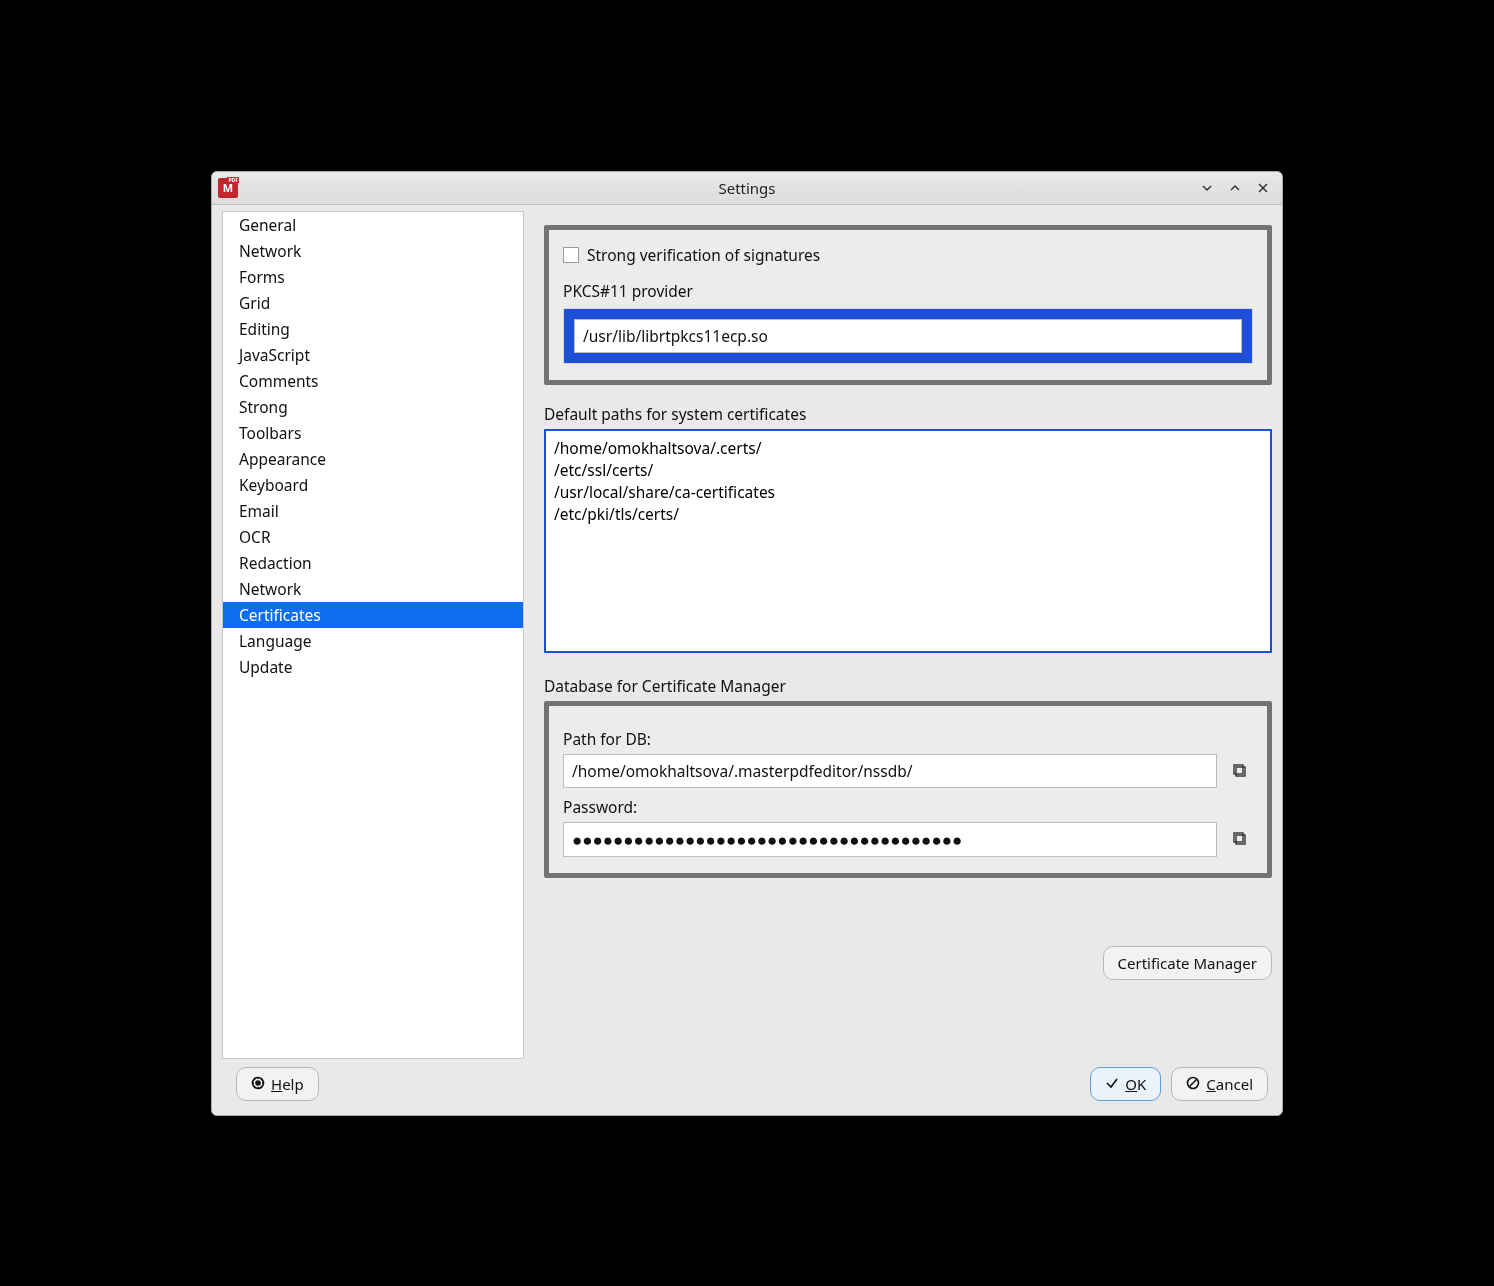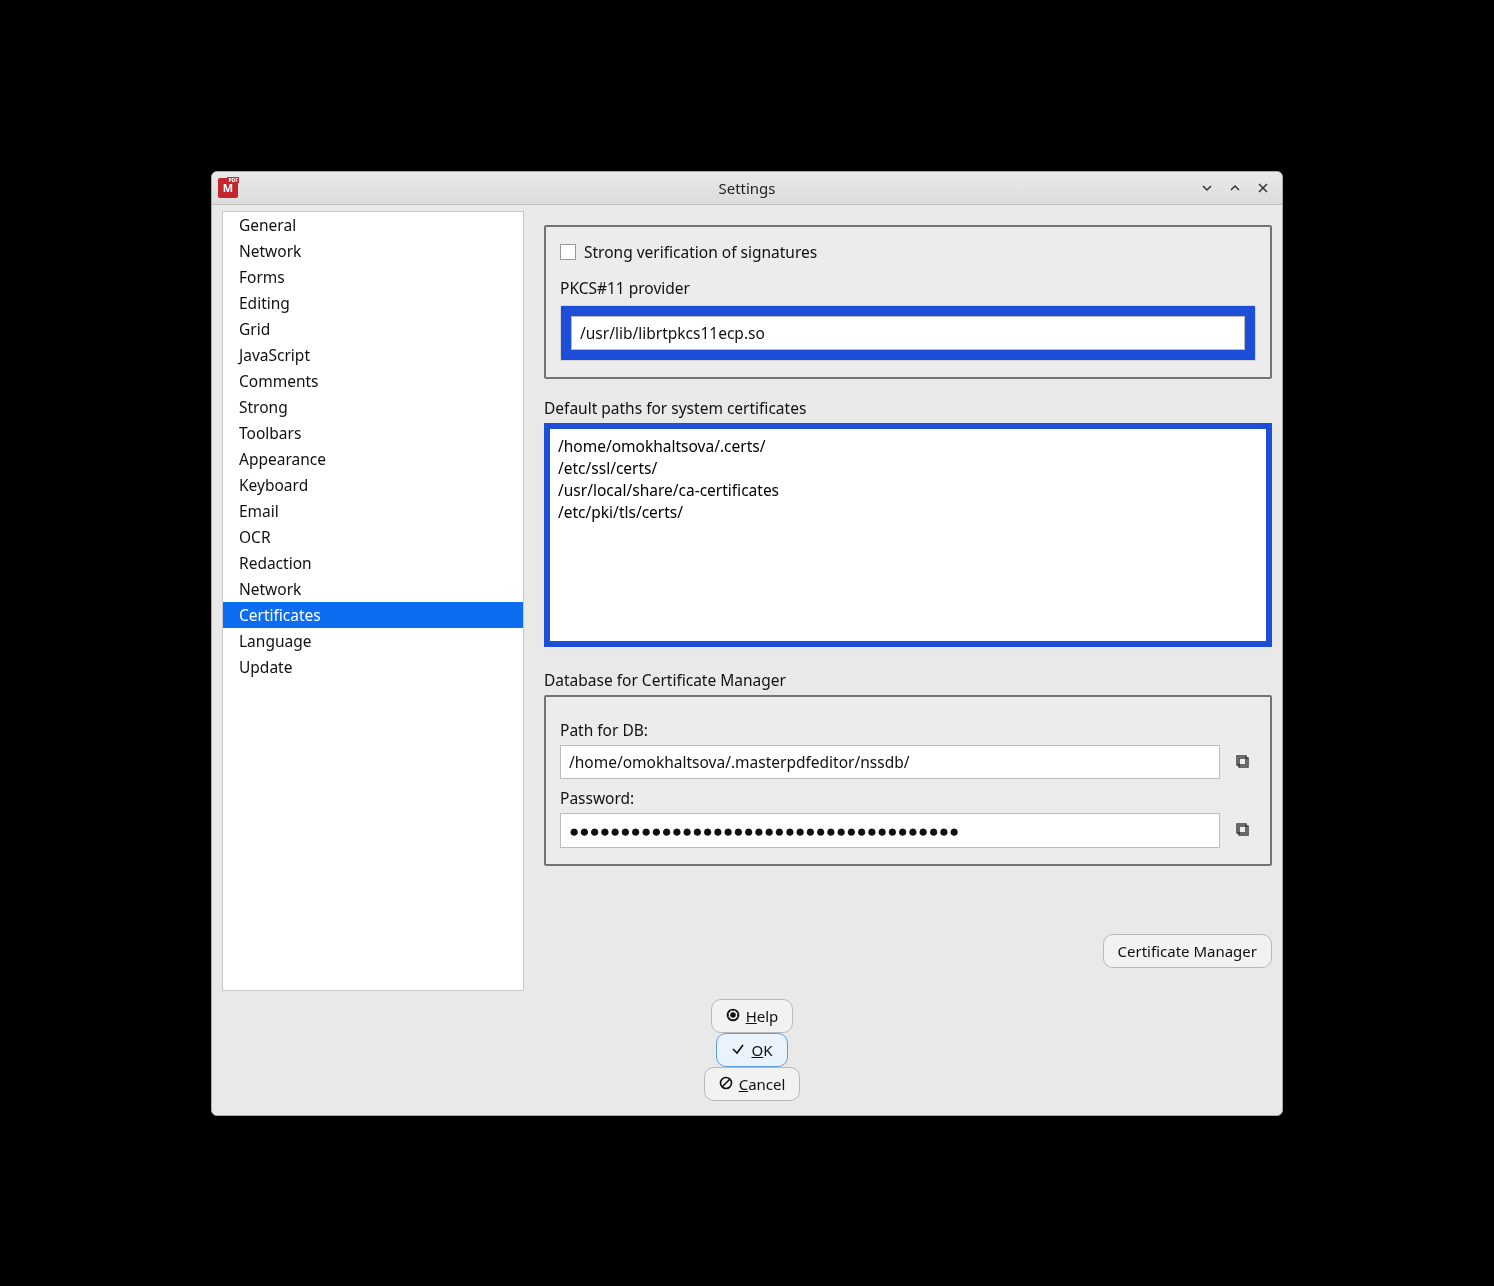--- a/index.html
+++ b/index.html
@@ -110,21 +110,21 @@
     }
     .side-item.active { background: #0c6df0; }
     .content {
       flex: 1;
       display: flex;
       flex-direction: column;
       gap: 18px;
       padding-top: 14px;
     }
     .group {
-      border: 2px solid #737373;
+      border: 5px solid #737373;
       background: #ececec;
       padding: 14px 14px 16px 14px;
       border-radius: 2px;
     }
     .checkbox-row {
       display: flex;
       align-items: center;
       gap: 8px;
       font-size: 15.5px;
       margin-bottom: 14px;
@@ -153,21 +153,21 @@
     }
     .section-label {
       font-size: 15.5px;
       margin-bottom: 4px;
       color: #111;
     }
     .textarea {
       width: 100%;
       height: 224px;
       background: #fff;
-      border: 6px solid #1d4ed8;
+      border: 2px solid #1d4ed8;
       padding: 6px 8px;
       font-size: 15.5px;
       line-height: 22px;
       resize: none;
       font-family: inherit;
     }
     .db-group .row {
       display: flex;
       align-items: center;
       gap: 10px;
@@ -197,21 +197,20 @@
       display: inline-flex;
       align-items: center;
       gap: 6px;
       cursor: default;
     }
     .footer {
       display: flex;
       align-items: center;
       padding: 8px 14px 14px 14px;
       background: #e9e9e9;
-      flex-direction: column;
     }
     .footer .spacer { flex: 1; }
     .ok-btn {
       border: 1px solid #5a9de0;
       background: #eaf3fc;
     }
     .underline-letter { text-decoration: underline; }
     .icon-small svg { width: 14px; height: 14px; stroke: #111; stroke-width: 1.6; fill: none; }
     .footer .button { margin-left: 10px; }
   </style>
@@ -239,22 +238,22 @@
           </svg>
       </div>
     </div>
   </div>
 
   <div class="body">
     <div class="sidebar">
       <div class="side-item">General</div>
       <div class="side-item">Network</div>
       <div class="side-item">Forms</div>
+      <div class="side-item">Grid</div>
       <div class="side-item">Editing</div>
-      <div class="side-item">Grid</div>
       <div class="side-item">JavaScript</div>
       <div class="side-item">Comments</div>
       <div class="side-item">Strong</div>
       <div class="side-item">Toolbars</div>
       <div class="side-item">Appearance</div>
       <div class="side-item">Keyboard</div>
       <div class="side-item">Email</div>
       <div class="side-item">OCR</div>
       <div class="side-item">Redaction</div>
       <div class="side-item">Network</div>

